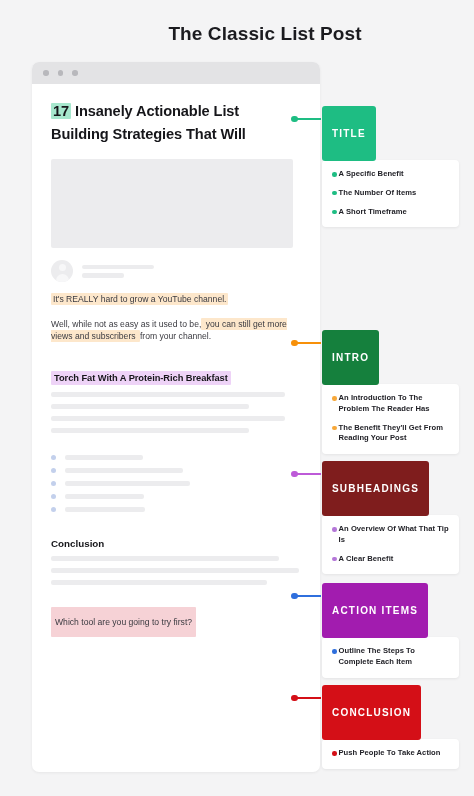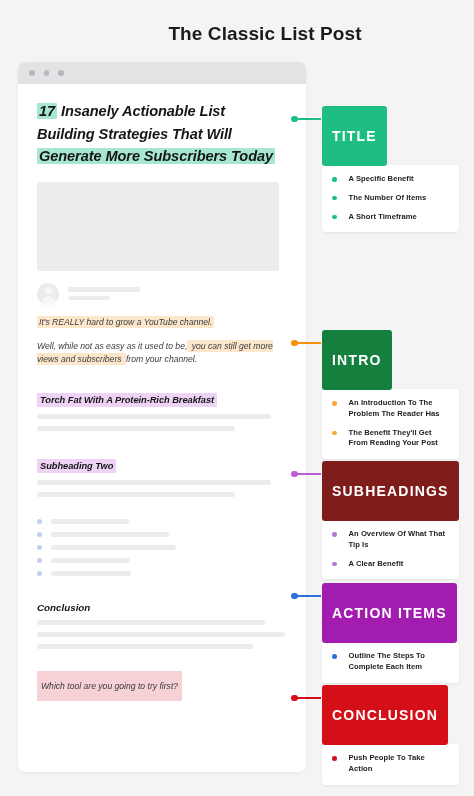--- a/index.html
+++ b/index.html
@@ -16,27 +16,26 @@
   .page-title{
     position:absolute;top:23px;left:0;width:474px;
     text-align:center;
     font-size:19px;font-weight:700;color:#1b1b1f;
     letter-spacing:.1px;
     padding-left:28px;
   }
 
   
   .browser{
-    position:absolute;left:18px;top:62px;
+    position:absolute;left:32px;top:62px;
     width:288px;height:710px;
     background:#ffffff;
     border-radius:7px;
     box-shadow:0 1px 3px rgba(0,0,0,.06);
     overflow:hidden;
-    font-style:italic;
   }
   .browser-bar{
     height:22px;background:#e3e3e5;
     display:flex;align-items:center;padding-left:11px;gap:9px;
   }
   .dot{width:5.5px;height:5.5px;border-radius:50%;background:#b8b8bc;}
 
   .article{padding:16px 19px 0 19px;position:relative;height:688px;box-sizing:border-box;}
 
   
@@ -90,28 +89,28 @@
   .concl-title{font-size:9.8px;font-weight:700;color:#16161a;margin:26px 0 0 0;}
   .mk-pink{
     display:inline-block;background:#f6d2d6;color:#3a3a40;font-size:8.6px;
     padding:10px 4px;border-radius:1px;margin-top:22px;
   }
 
   
   .rail{position:absolute;left:322px;top:0;width:152px;height:796px;}
   .group{position:absolute;left:0;width:138px;}
   .badge{
-    display:inline-block;color:#ffffff;font-size:14px;font-weight:700;
+    display:inline-block;color:#ffffff;font-size:10px;font-weight:700;
     letter-spacing:1.2px;padding:22px 10px;border-radius:3px;
   }
   .card{
     background:#ffffff;border-radius:4px;box-shadow:0 1px 3px rgba(0,0,0,.07);
     padding:9px 10px 10px 10px;margin-top:-1px;width:117px;
   }
-  .citem{display:flex;gap:12px;align-items:flex-start;margin-bottom:8px;}
+  .citem{display:flex;gap:2px;align-items:flex-start;margin-bottom:8px;}
   .citem:last-child{margin-bottom:0;}
   .cdot{width:4.5px;height:4.5px;border-radius:50%;margin-top:3px;flex:0 0 auto;}
   .ctext{font-size:7.6px;line-height:1.42;color:#222228;font-weight:700;letter-spacing:.05px;}
 
   
   .conn{position:absolute;height:2px;}
   .conn .line{position:absolute;left:6px;top:0;height:2px;width:100%;}
   .conn .knob{position:absolute;left:0;top:-2.2px;width:6.5px;height:6.5px;border-radius:50%;}
 </style>
 </head>
@@ -126,21 +125,20 @@
     <span class="dot"></span>
     <span class="dot"></span>
   </div>
 
   <div class="article">
 
     
     <div class="headline">
       <span class="ln"><span class="hl">17</span><span> Insanely Actionable List</span></span>
       <span class="ln">Building Strategies That Will</span>
-      <span class="ln"><span class="hl">Generate More Subscribers Today</span></span>
     </div>
 
     
     <div class="hero"></div>
 
     
     <div class="byline">
       <div class="avatar"></div>
       <div class="byline-lines">
         <div class="bl1"></div>
@@ -153,23 +151,20 @@
     <p class="para p3"><span>Well, while not as easy as it used to be,</span><span class="mk-orange"> you can still get more views and subscribers </span><span>from your channel.</span></p>
 
     
     <div class="sh1">
       <span class="subhead">Torch Fat With A Protein-Rich Breakfast</span>
     </div>
     <div class="skel" style="width:234px"></div>
     <div class="skel" style="width:198px"></div>
 
     
-    <div class="sh2">
-      <span class="subhead">Subheading Two</span>
-    </div>
     <div class="skel" style="width:234px"></div>
     <div class="skel" style="width:198px"></div>
 
     
     <div class="blist">
       <div class="brow">
           <span class="bdot"></span>
           <span class="bbar" style="width:78px"></span>
         </div>
       <div class="brow">

